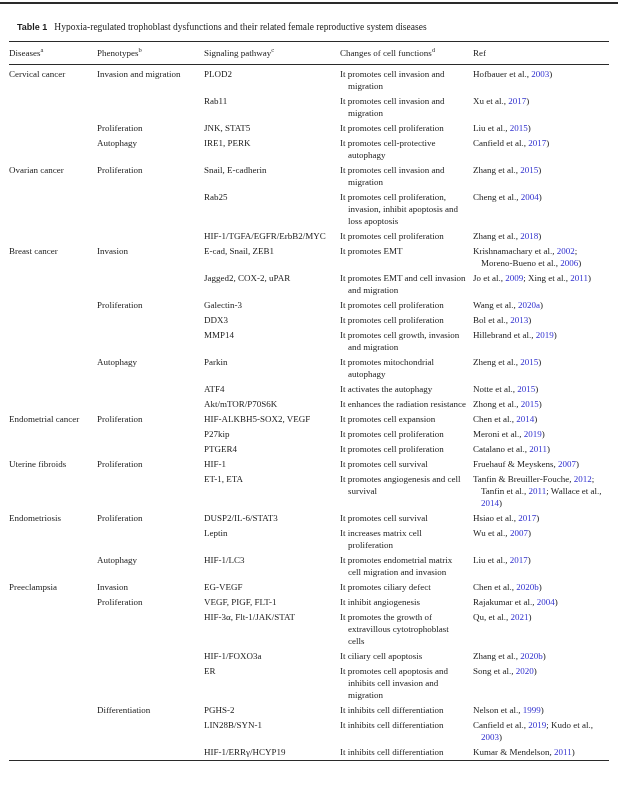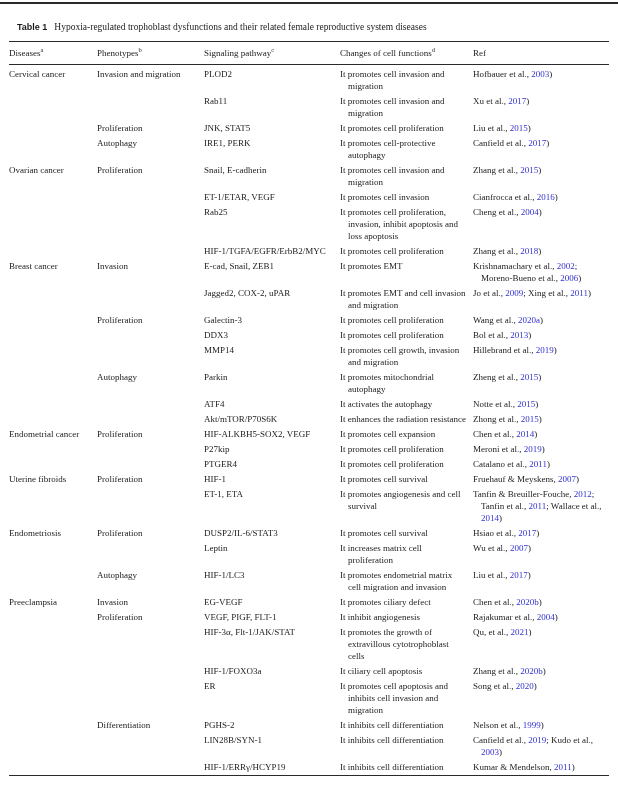--- a/index.html
+++ b/index.html
@@ -118,27 +118,20 @@
         <tr>
           <td class="hang">Ovarian cancer</td>
           <td class="hang">Proliferation</td>
           <td class="hang">Snail, E-cadherin</td>
           <td class="hang">It promotes cell invasion and migration</td>
           <td class="hang"><span>Zhang et al., </span><span class="cite">2015</span><span>)</span></td>
         </tr>
         <tr>
           <td class="hang"></td>
           <td class="hang"></td>
-          <td class="hang">ET-1/ETAR, VEGF</td>
-          <td class="hang">It promotes cell invasion</td>
-          <td class="hang"><span>Cianfrocca et al., </span><span class="cite">2016</span><span>)</span></td>
-        </tr>
-        <tr>
-          <td class="hang"></td>
-          <td class="hang"></td>
           <td class="hang">Rab25</td>
           <td class="hang">It promotes cell proliferation, invasion, inhibit apoptosis and loss apoptosis</td>
           <td class="hang"><span>Cheng et al., </span><span class="cite">2004</span><span>)</span></td>
         </tr>
         <tr>
           <td class="hang"></td>
           <td class="hang"></td>
           <td class="hang">HIF-1/TGFA/EGFR/ErbB2/MYC</td>
           <td class="hang">It promotes cell proliferation</td>
           <td class="hang"><span>Zhang et al., </span><span class="cite">2018</span><span>)</span></td>

